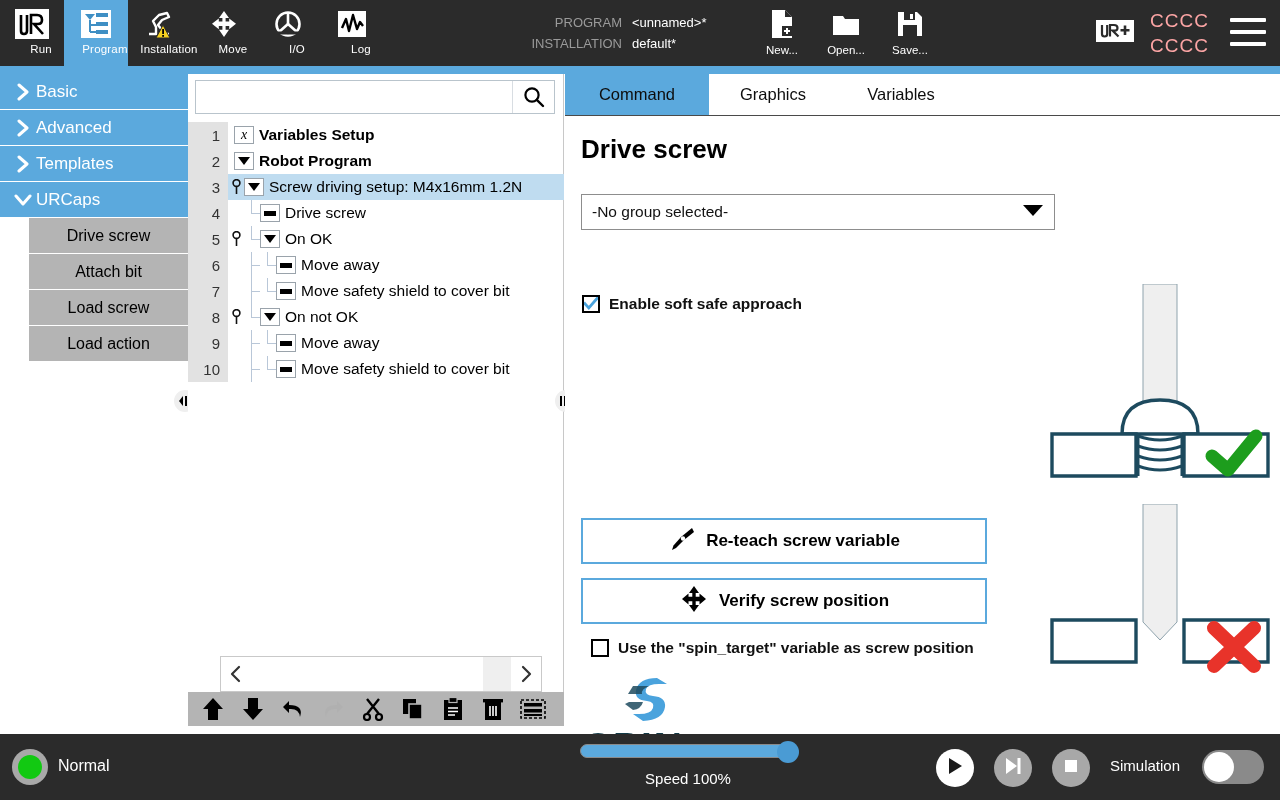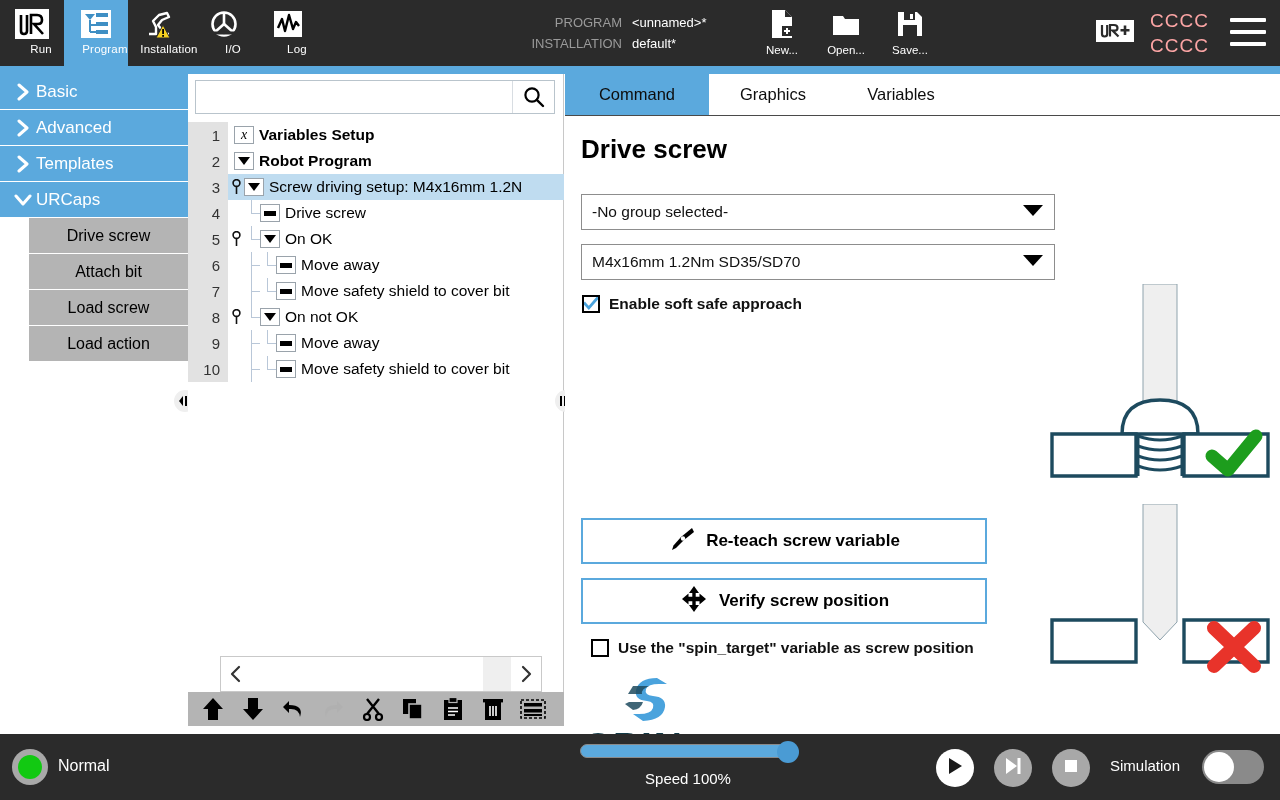--- a/index.html
+++ b/index.html
@@ -290,20 +290,28 @@
           <svg width="34" height="30" viewBox="0 0 34 30">
               <path d="M6 25 L13 25 L13 18 L10 12 L16 6 L24 4 L26 8 L19 11 L15 16 L19 21 L19 25 L26 25" stroke="#fff" stroke-width="2.4" fill="none" stroke-linejoin="round"></path>
               <path d="M20 16 L27 29 L13 29 Z" fill="#f5d020" stroke="#2b2b2b" stroke-width="1"></path>
               <rect x="19.2" y="20" width="1.8" height="5" fill="#000"></rect>
               <rect x="19.2" y="26" width="1.8" height="1.8" fill="#000"></rect>
             </svg>
         </div>
         <div class="nt-label">Installation</div>
       </div>
 
+      <div class="nav-tab">
+        <div class="nt-icon">
+          <svg width="34" height="30" viewBox="0 0 34 30">
+              <path d="M17 2 L22 9 L18.6 9 L18.6 12.6 L22.2 12.6 L22.2 9.4 L29 14.8 L22.2 20.2 L22.2 17 L18.6 17 L18.6 20.8 L22 20.8 L17 28 L12 20.8 L15.4 20.8 L15.4 17 L11.8 17 L11.8 20.2 L5 14.8 L11.8 9.4 L11.8 12.6 L15.4 12.6 L15.4 9 L12 9 Z" fill="#fff"></path>
+            </svg>
+        </div>
+        <div class="nt-label">Move</div>
+      </div>
 
       <div class="nav-tab">
         <div class="nt-icon">
           <svg width="34" height="30" viewBox="0 0 34 30">
               <circle cx="17" cy="15" r="11.5" stroke="#fff" stroke-width="2.6" fill="none"></circle>
               <path d="M17 15 L17 3" stroke="#fff" stroke-width="2.6"></path>
               <path d="M17 15 L8 23" stroke="#fff" stroke-width="2.6"></path>
               <path d="M17 15 L26 23" stroke="#fff" stroke-width="2.6"></path>
               <path d="M6 24 L28 24" stroke="#2b2b2b" stroke-width="3"></path>
             </svg>
@@ -675,28 +683,20 @@
 
     <div class="dd" style="top:120px">
       <span>-No group selected-</span>
       <span class="caret">
         <svg width="22" height="14" viewBox="0 0 22 14">
             <path d="M1 2 L21 2 L11 13 Z" fill="#000"></path>
           </svg>
       </span>
     </div>
 
-    <div class="dd" style="top:170px">
-      <span>M4x16mm 1.2Nm SD35/SD70</span>
-      <span class="caret">
-        <svg width="22" height="14" viewBox="0 0 22 14">
-            <path d="M1 2 L21 2 L11 13 Z" fill="#000"></path>
-          </svg>
-      </span>
-    </div>
 
     <div class="chk-row" style="left:17px; top:221px;">
       <span class="chkbox">
         <svg width="16" height="14" viewBox="0 0 16 14">
             <path d="M1 6.5 L5.5 11.5 L15 0.5" stroke="#4aa3dd" stroke-width="3.2" fill="none" stroke-linecap="square"></path>
           </svg>
       </span>
       <span>Enable soft safe approach</span>
     </div>
 

